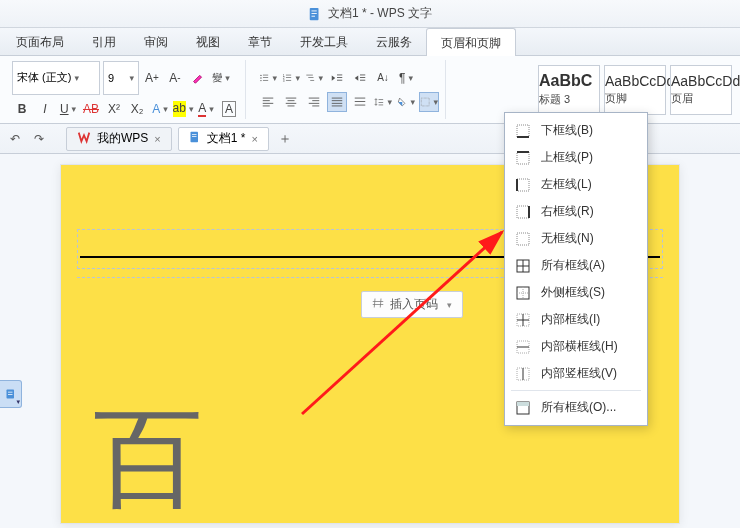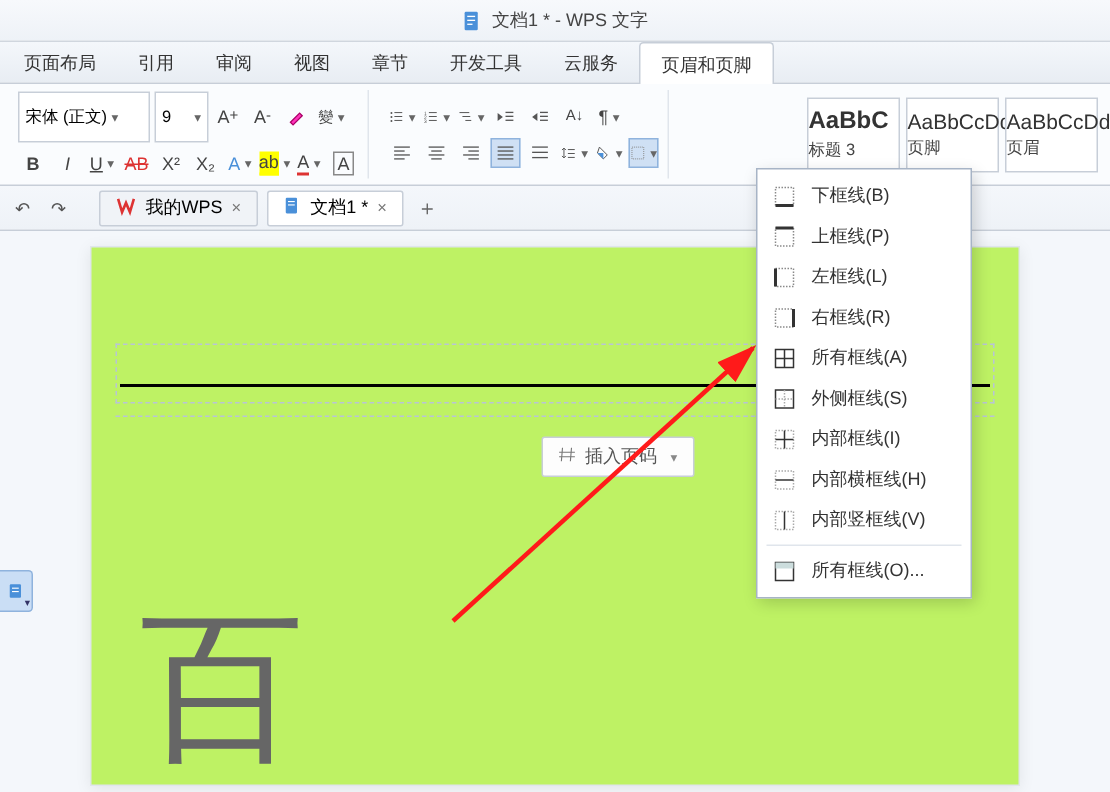--- a/index.html
+++ b/index.html
@@ -36,21 +36,21 @@
   .quickbar { height: 30px; background: linear-gradient(#f4f7fb,#eef2f7); border-bottom: 1px solid #c7ced8; display:flex; align-items:center; padding: 0 6px; gap: 6px; }
   .qbtn { width: 18px; height: 18px; display:flex; align-items:center; justify-content:center; cursor:pointer; color:#555; font-size: 12px; }
   .tabstrip { display: flex; align-items:center; gap: 6px; margin-left: 12px; }
   .doctab { display:flex; align-items:center; gap: 6px; font-size: 12px; padding: 4px 10px; border: 1px solid #c7ced8; background: #fff; border-radius: 2px; cursor:pointer; height: 24px; }
   .doctab.active { background: #fff; }
   .doctab.inactive { background: #f0f3f7; }
   .doctab .close { color: #777; font-size: 11px; }
   .tabplus { width: 20px; height: 20px; border: 0; background: transparent; font-size: 14px; color: #666; cursor:pointer; display:flex; align-items:center; justify-content:center; }
 
   .document-area { position: absolute; top: 154px; left: 0; right: 0; bottom: 0; background: #f4f7fb; }
-  .page { position: absolute; left: 60px; top: 10px; width: 620px; height: 360px; background: #bef264; box-shadow: 0 2px 10px rgba(0,0,0,.08); border: 1px solid #e0e5ec; }
+  .page { position: absolute; left: 60px; top: 10px; width: 620px; height: 360px; background: #fde047; box-shadow: 0 2px 10px rgba(0,0,0,.08); border: 1px solid #e0e5ec; }
   .header-zone { position: absolute; top: 64px; left: 16px; right: 16px; height: 40px; border: 1px dashed #b8c4d6; }
   .header-line { position: absolute; top: 26px; left: 2px; right: 2px; border-top: 2px solid #000; }
   .body-dash { position: absolute; top: 112px; left: 16px; right: 16px; border-top: 1px dashed #b8c4d6; }
   .insert-pagenum { position: absolute; top: 126px; left: 300px; border: 1px solid #c7ced8; background: #fdfdfd; font-size: 12px; padding: 4px 10px; cursor:pointer; border-radius: 2px; color:#555; display:flex; align-items:center; gap:6px; }
   .insert-pagenum .caret { color: #888; }
   .hugechar { position: absolute; left: 32px; top: 220px; font-size: 110px; font-family: "SimSun", serif; color: #666; }
 
   .sidebadge { position: absolute; left: 0; top: 226px; width: 22px; height: 28px; background: #cadef5; border: 1px solid #8fb3dd; border-left: none; border-radius: 0 3px 3px 0; display:flex; align-items:center; justify-content:center; cursor:pointer; }
 
   .border-menu { position: absolute; right: 92px; top: 112px; width: 144px; background: #fff; border: 1px solid #a7b4c6; box-shadow: 2px 3px 10px rgba(0,0,0,.18); padding: 4px 0; z-index: 50; }
@@ -351,20 +351,26 @@
     <span>左框线(L)</span>
   </div>
   <div class="mi">
     <span class="icon"><svg class="icon-box" viewBox="0 0 16 16">
           <rect x="2" y="2" width="12" height="12" stroke-dasharray="1 1"></rect>
           <line x1="14" y1="2" x2="14" y2="14" stroke="#333" stroke-width="2"></line>
         </svg></span>
     <span>右框线(R)</span>
   </div>
   <div class="mi">
+    <span class="icon"><svg class="icon-box" viewBox="0 0 16 16">
+          <rect x="2" y="2" width="12" height="12" stroke-dasharray="1 1"></rect>
+        </svg></span>
+    <span>无框线(N)</span>
+  </div>
+  <div class="mi">
     <span class="icon"><svg viewBox="0 0 16 16">
           <rect x="2" y="2" width="12" height="12" fill="none" stroke="#333"></rect>
           <line x1="8" y1="2" x2="8" y2="14" stroke="#333"></line>
           <line x1="2" y1="8" x2="14" y2="8" stroke="#333"></line>
         </svg></span>
     <span>所有框线(A)</span>
   </div>
   <div class="mi">
     <span class="icon"><svg viewBox="0 0 16 16">
           <rect x="2" y="2" width="12" height="12" fill="none" stroke="#333"></rect>

